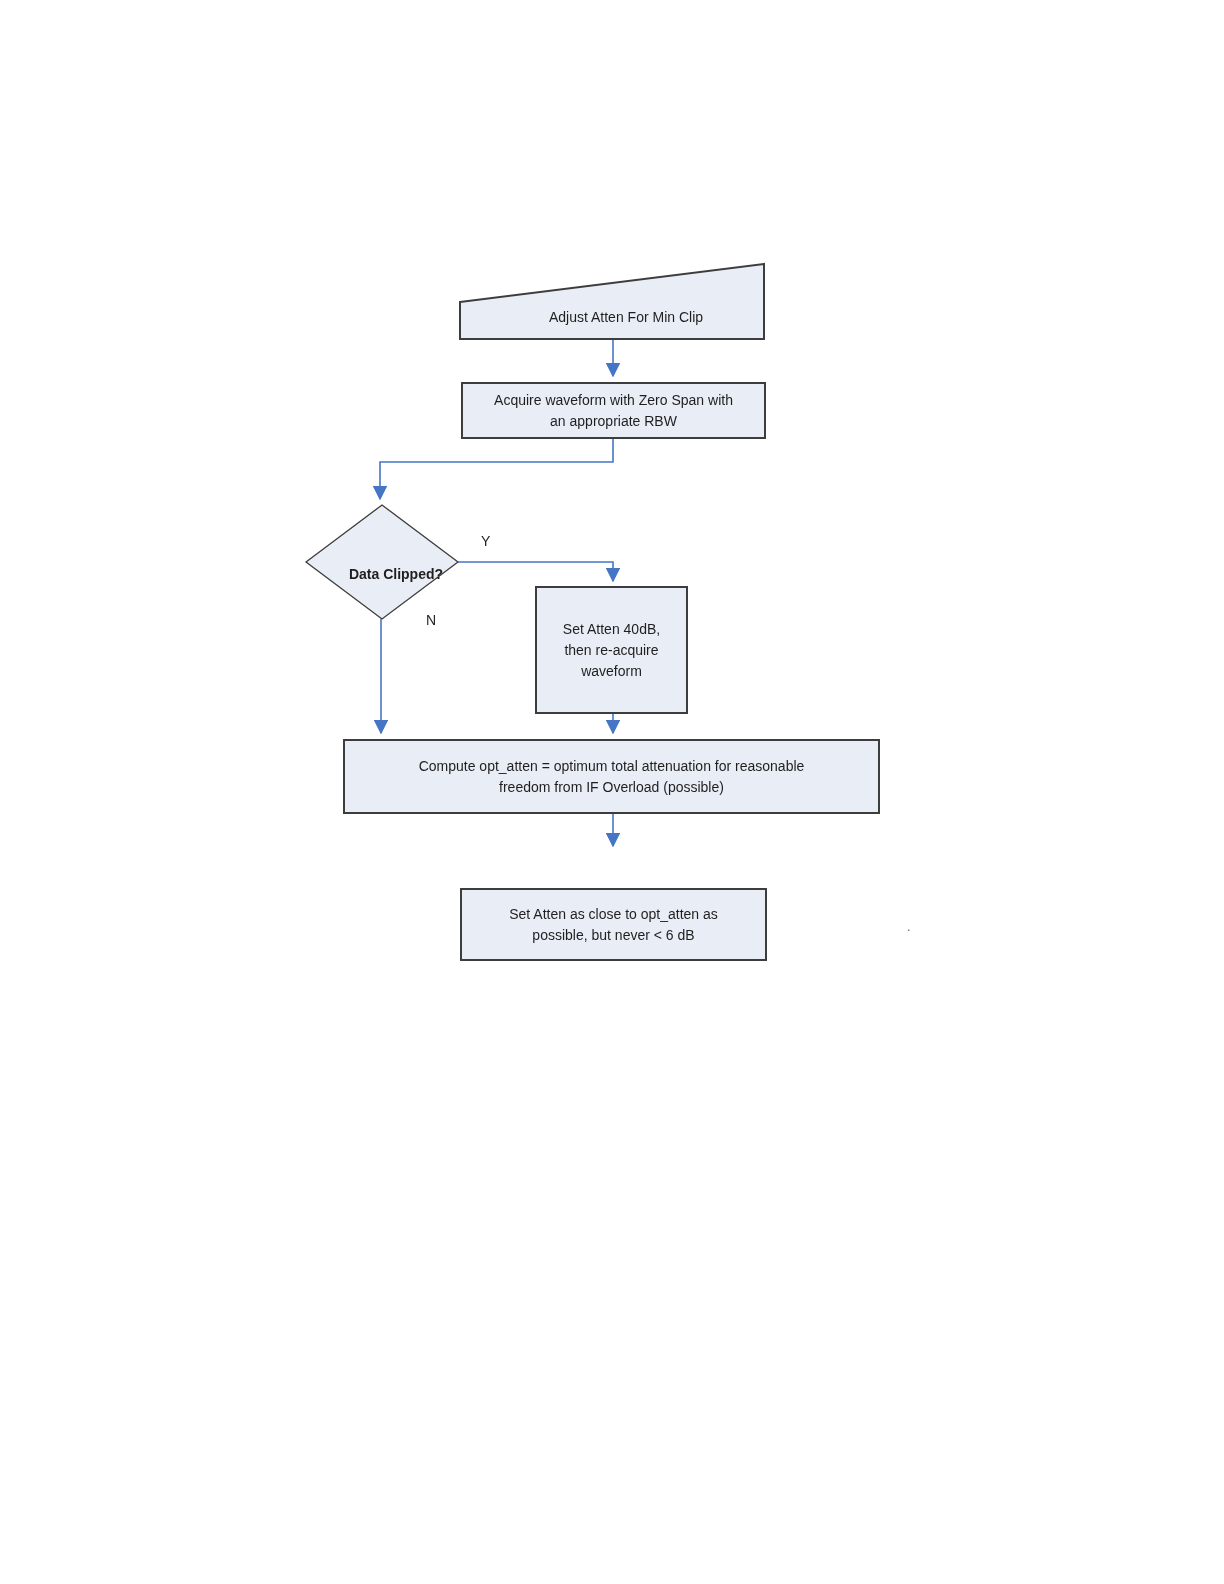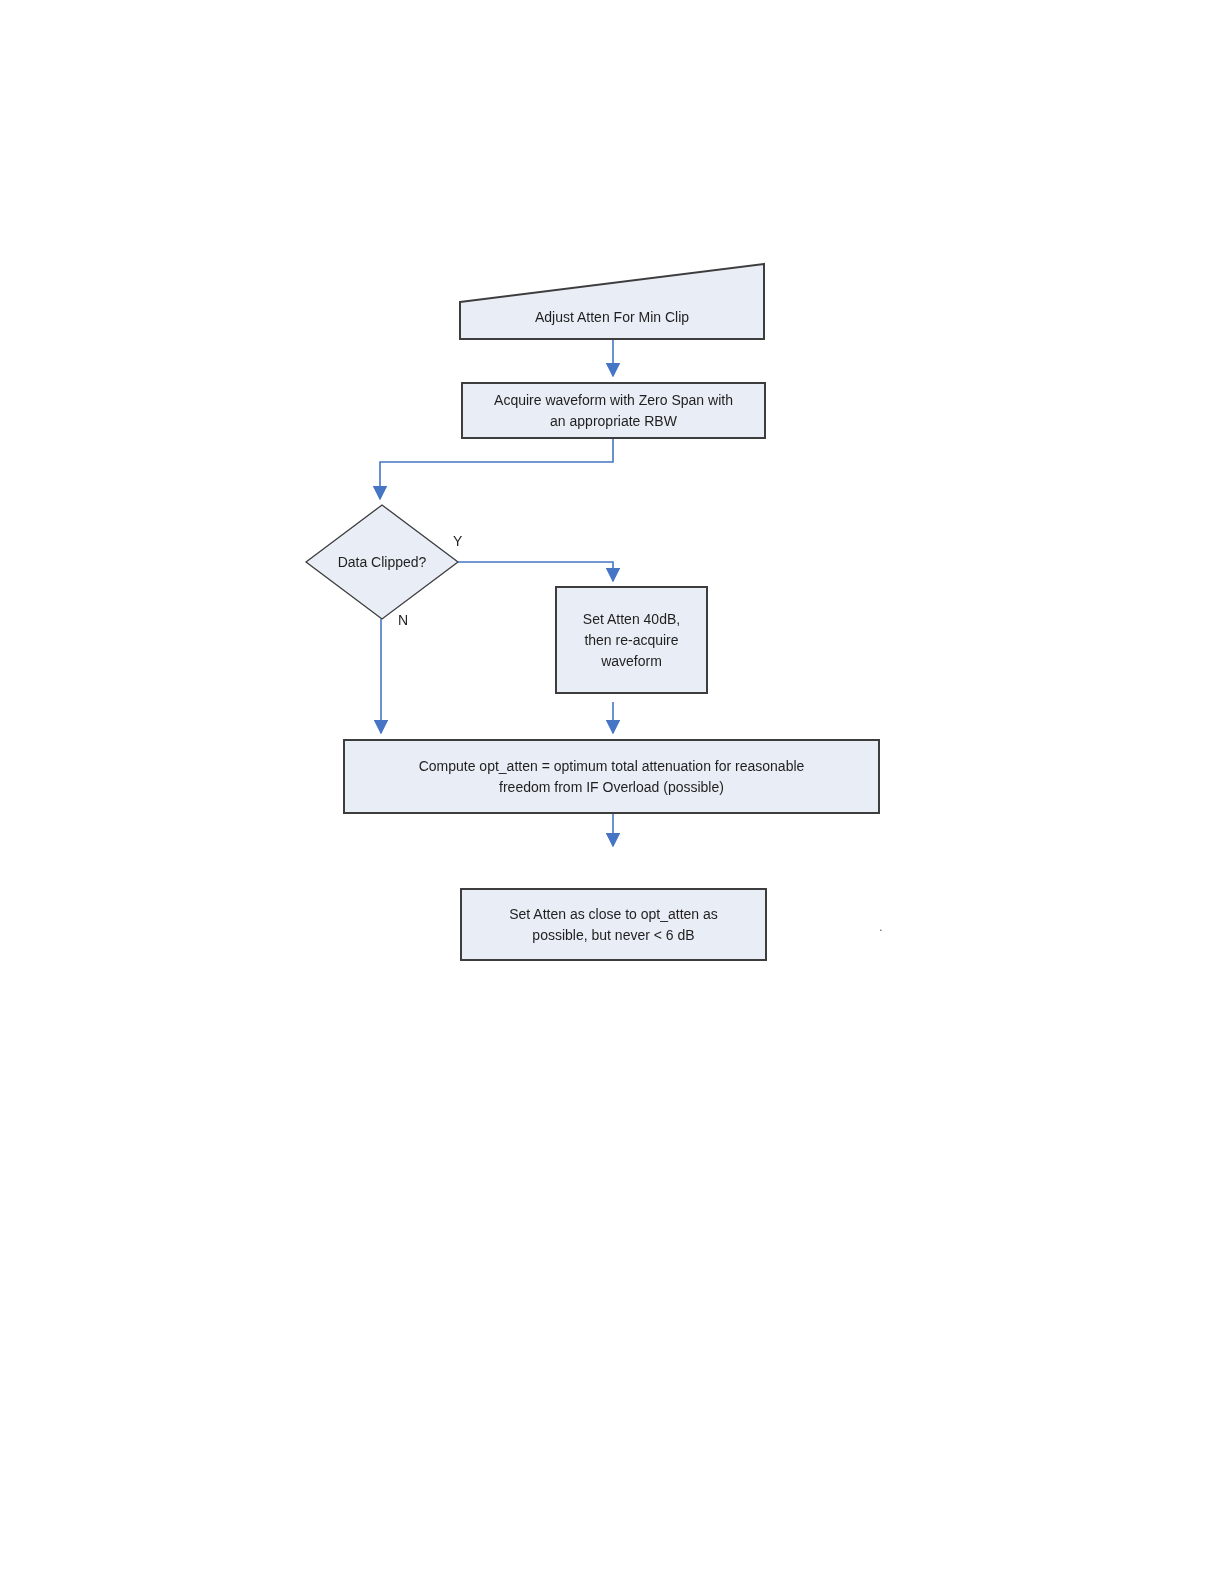--- a/index.html
+++ b/index.html
@@ -39,20 +39,21 @@
     stroke: var(--connector, #4575c4);
     stroke-width: 1.6;
   }
   .connector-arrowhead {
     fill: var(--connector, #4575c4);
   }
   .node, .node-label, .branch-label, .stray-mark {
     position: absolute;
     z-index: 2;
     box-sizing: border-box;
+    padding-left: 28px;
   }
   .node {
     background: var(--node-fill, #e9edf6);
     border: 2px solid var(--node-border, #3d3d3d);
     display: flex;
     align-items: center;
     justify-content: center;
     text-align: center;
     font-size: 14px;
     line-height: 1.5;
@@ -76,22 +77,22 @@
   }
   .stray-mark {
     font-size: 13px;
     color: #6f6f6f;
     line-height: 1;
   }
 
   
   #node-start-label        { left: 460px; top: 296px; width: 304px; height: 42px; }
   #node-acquire            { left: 461px; top: 382px; width: 305px; height: 57px; }
-  #node-decision-label     { left: 312px; top: 553px; width: 140px; height: 18px; }
-  #node-set-atten-40       { left: 555px; top: 586px; width: 153px; height: 108px; }
+  #node-decision-label     { left: 312px; top: 565px; width: 140px; height: 18px; font-weight: bold; }
+  #node-set-atten-40       { left: 535px; top: 586px; width: 153px; height: 128px; }
   #node-compute            { left: 343px; top: 739px; width: 537px; height: 75px; }
   #node-set-atten-final    { left: 460px; top: 852px; width: 307px; height: 73px; margin-top: 36px; }
   #label-yes               { left: 453px; top: 534px; }
   #label-no                { left: 398px; top: 613px; }
   #stray-dot               { left: 879px; top: 920px; }
 </style>
 </head>
 <body>
 
 <div class="canvas" style="--page-bg: #ffffff; --node-fill: #e9edf6; --node-border: #3d3d3d; --connector: #4575c4; --text-color: #1f1f1f;">

